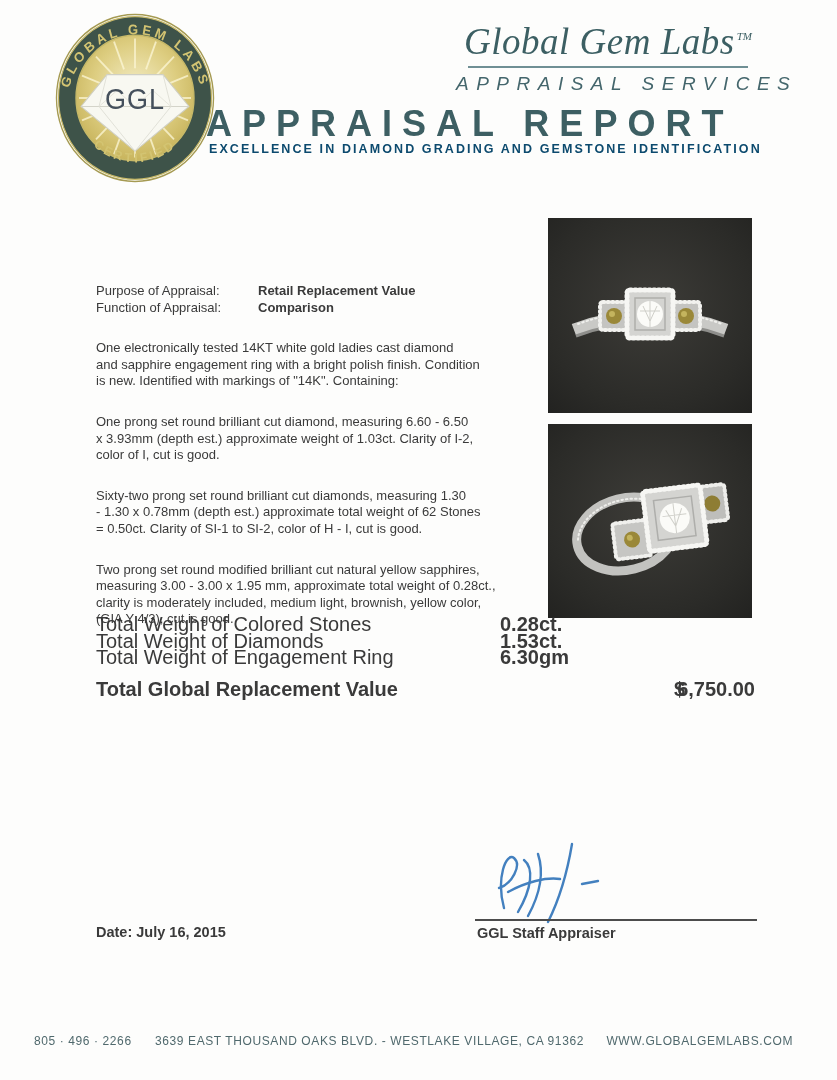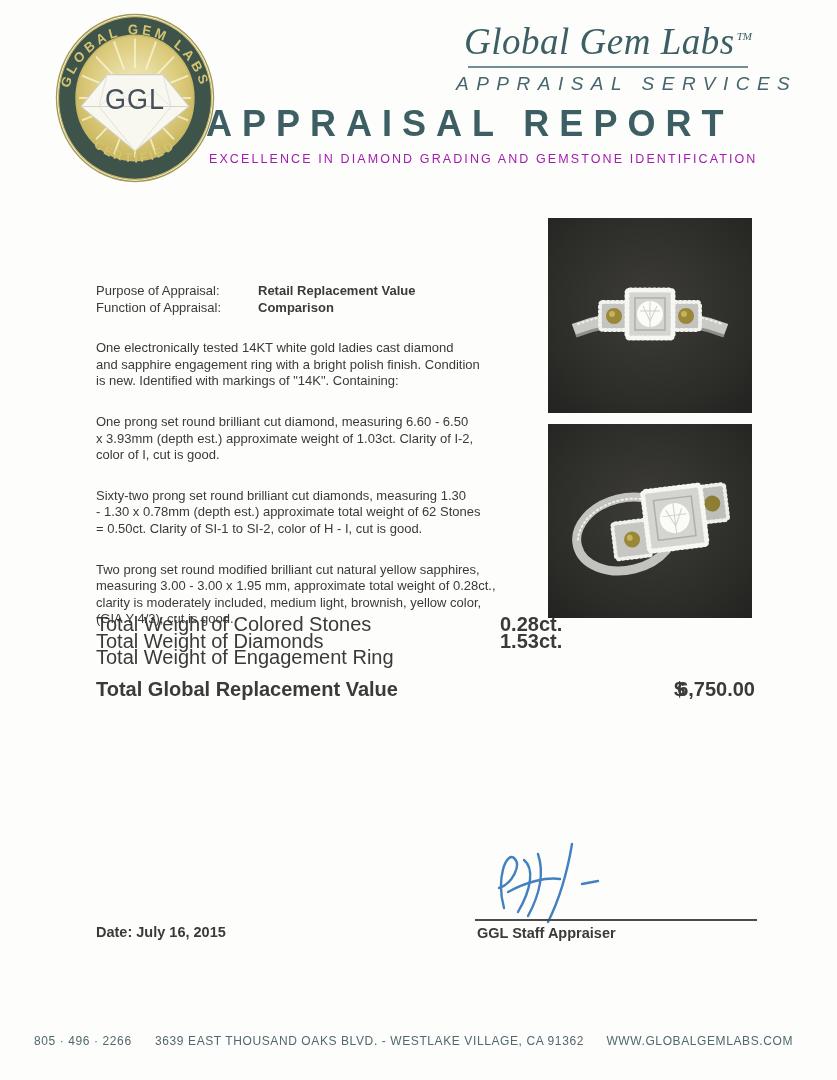--- a/index.html
+++ b/index.html
@@ -26,23 +26,23 @@
   .brand-sub {
     font-size:19px; letter-spacing:7.5px; color:#44666c; white-space:nowrap;
     margin-left:4px;
   }
   .report-title {
     position:absolute; left:206px; top:103px;
     font-size:36px; font-weight:bold; letter-spacing:10px;
     color:#3d5f63; white-space:nowrap;
   }
   .report-tagline {
-    position:absolute; left:209px; top:152px;
-    font-size:12.5px; font-weight:normal; letter-spacing:2.1px;
-    color:#a21caf; white-space:nowrap;
+    position:absolute; left:209px; top:142px;
+    font-size:12.5px; font-weight:bold; letter-spacing:2.1px;
+    color:#0c4a6e; white-space:nowrap;
   }
 
   
   .body-copy { position:absolute; left:96px; top:283px; width:437px; font-size:13px; line-height:16.6px; }
   .kv-row { display:grid; grid-template-columns:162px auto; }
   .kv-label { }
   .kv-value { font-weight:bold; }
   .para { margin-top:24px; white-space:pre-line; }
 
   
@@ -231,20 +231,21 @@
     <div class="totals-row">
       <span>Total Weight of Colored Stones</span>
       <span class="t-val">0.28ct.</span>
     </div>
     <div class="totals-row">
       <span>Total Weight of Diamonds</span>
       <span class="t-val">1.53ct.</span>
     </div>
     <div class="totals-row">
       <span>Total Weight of Engagement Ring</span>
+      <span class="t-val">6.30gm</span>
     </div>
     <div class="total-row">
       <span class="total-label">Total Global Replacement Value</span>
       <span class="total-currency">$</span>
       <span class="total-amount">6,750.00</span>
     </div>
   </div>
 
   <svg class="signature-svg" viewBox="0 0 205 85">
     <g fill="none" stroke="#4380bf" stroke-width="2.4" stroke-linecap="round">

